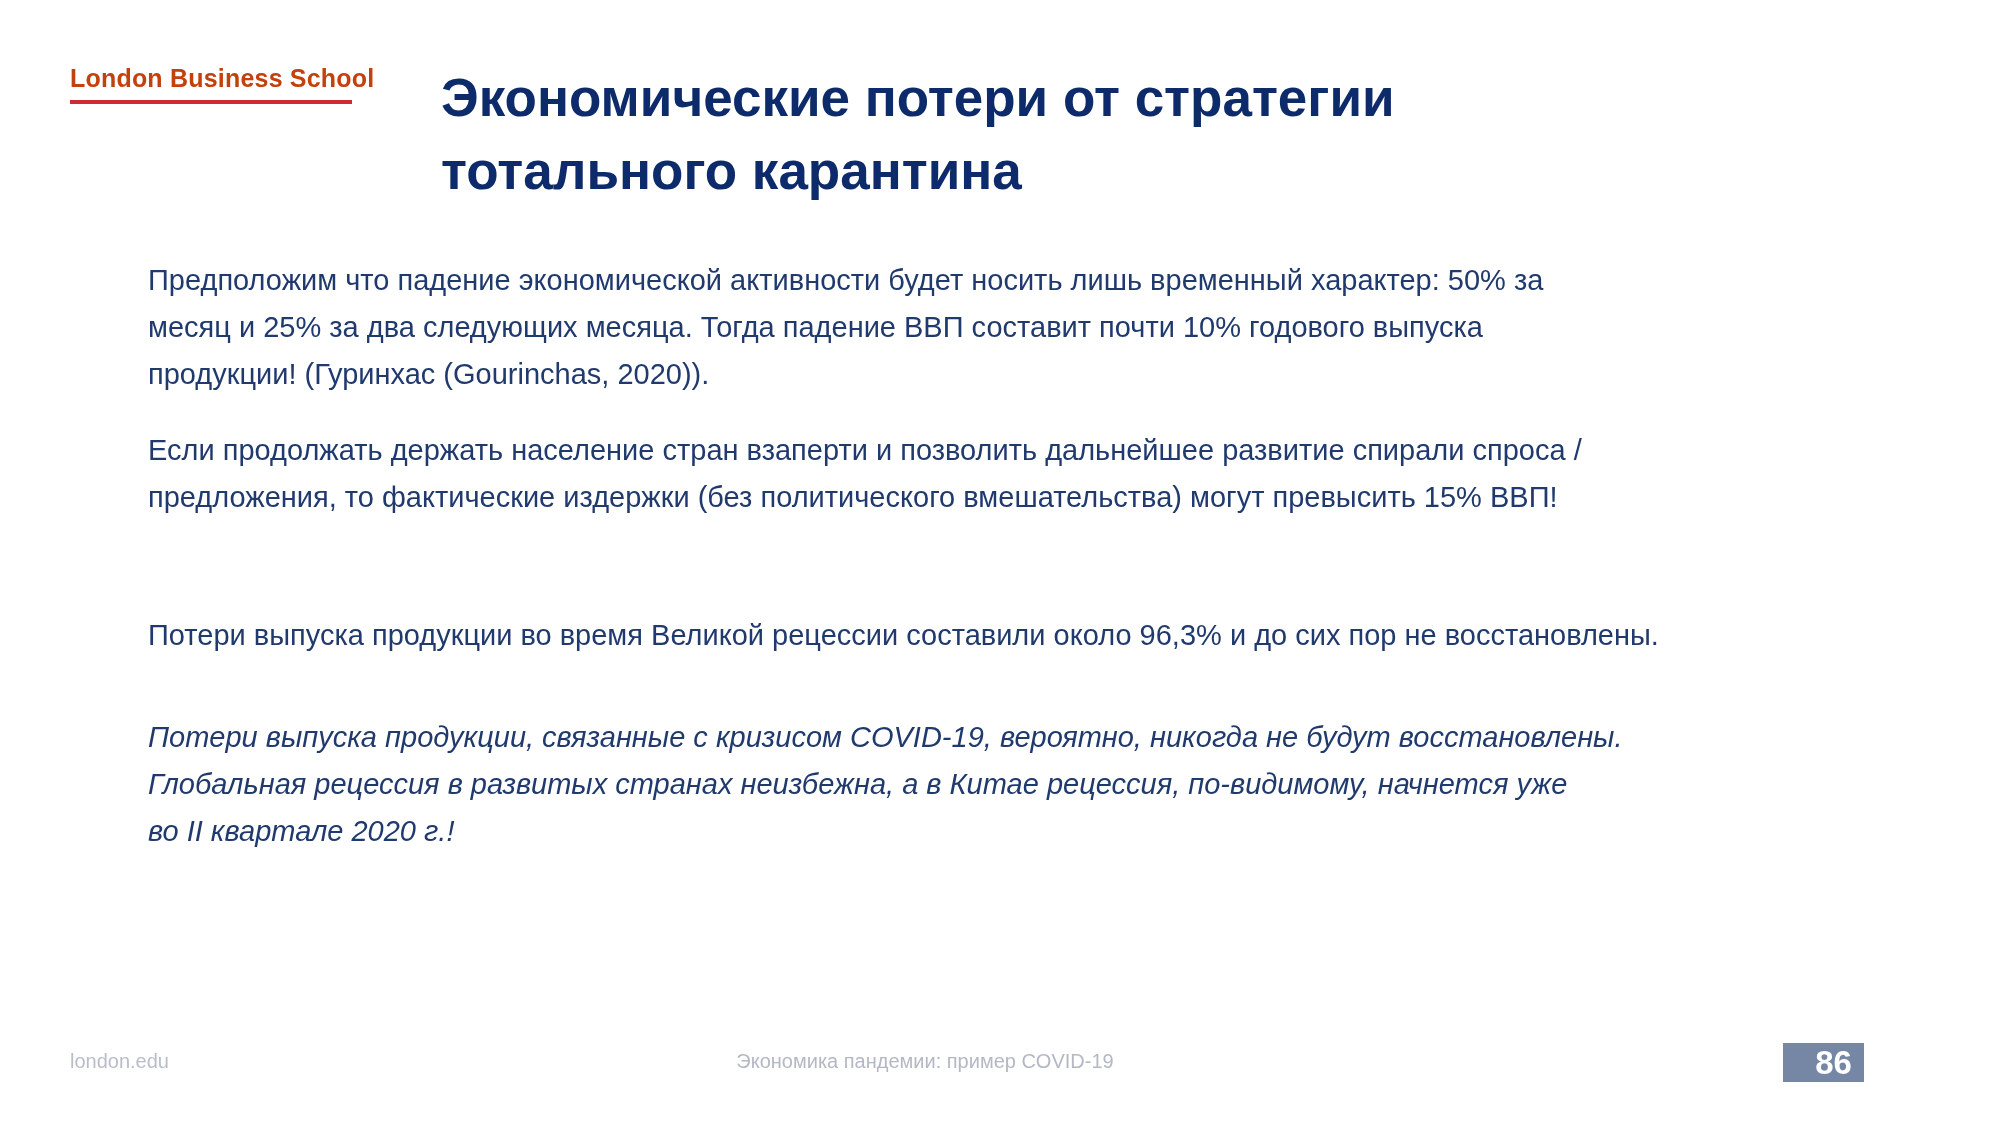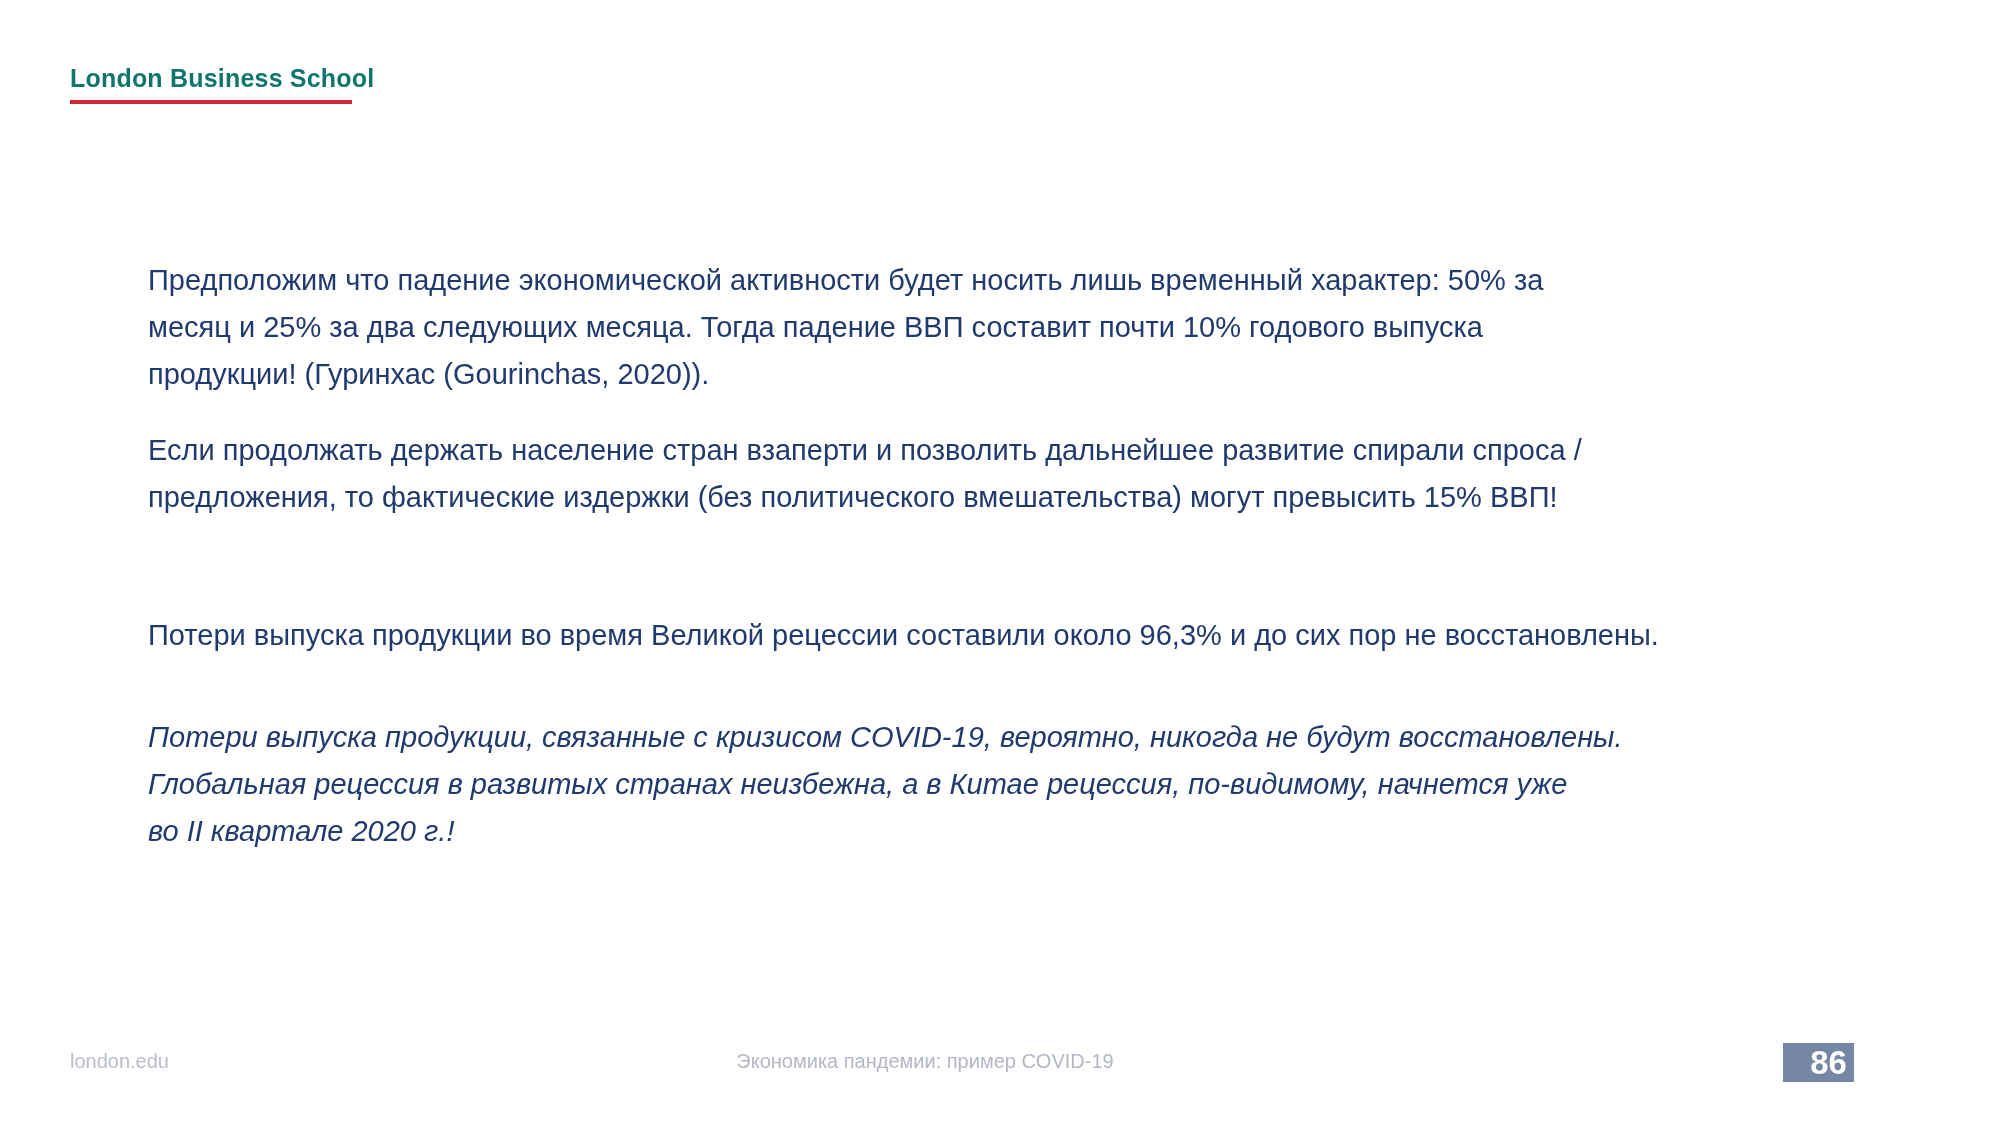--- a/index.html
+++ b/index.html
@@ -7,21 +7,21 @@
     position:relative;
     width:2000px;height:1125px;
     background:#ffffff;
     overflow:hidden;
     font-family:"Liberation Sans",sans-serif;
   }
   
   .logo-text{
     position:absolute;left:70px;top:64px;
     font-size:25px;font-weight:600;letter-spacing:0.2px;
-    color:#0f766e;white-space:nowrap;
+    color:#c2410c;white-space:nowrap;
   }
   .logo-rule{
     position:absolute;left:70px;top:100px;
     width:282px;height:4px;background:#d02b35;
   }
   
   .title{
     position:absolute;left:441px;top:61px;margin:0;
     font-size:53px;font-weight:bold;line-height:73px;
     color:#0d2a6a;white-space:nowrap;
@@ -42,36 +42,37 @@
     position:absolute;left:70px;top:1050px;
     font-size:20px;color:#b9bdc9;
   }
   .footer-subtitle{
     position:absolute;left:925px;top:1050px;
     transform:translateX(-50%);
     font-size:20px;color:#b4b8c4;white-space:nowrap;
   }
   .page-badge{
     position:absolute;left:1783px;top:1043px;
-    width:71px;height:39px;
+    width:81px;height:39px;
     background:#7687a6;
     color:#ffffff;font-size:33px;font-weight:bold;line-height:39px;
     text-align:center;text-indent:20px;
   }
 </style>
 </head>
 <body>
 
 <div class="slide">
 
   <div class="logo">
     <div class="logo-text">London Business School</div>
     <div class="logo-rule"></div>
   </div>
 
+  <h1 class="title"><span>Экономические потери от стратегии</span><br><span>тотального карантина</span></h1>
 
   <div>
       <p class="para">Предположим что падение экономической активности будет носить лишь временный характер: 50% за<br>месяц и 25% за два следующих месяца. Тогда падение ВВП составит почти 10% годового выпуска<br>продукции! (Гуринхас (Gourinchas, 2020)).</p>
       <p class="para">Если продолжать держать население стран взаперти и позволить дальнейшее развитие спирали спроса /<br>предложения, то фактические издержки (без политического вмешательства) могут превысить 15% ВВП!</p>
       <p class="para">Потери выпуска продукции во время Великой рецессии составили около 96,3% и до сих пор не восстановлены.</p>
       <p class="para">Потери выпуска продукции, связанные с кризисом COVID-19, вероятно, никогда не будут восстановлены.<br>Глобальная рецессия в развитых странах неизбежна, а в Китае рецессия, по-видимому, начнется уже<br>во II квартале 2020 г.!</p>
     </div>
 
   <div class="footer-url">london.edu</div>
 

